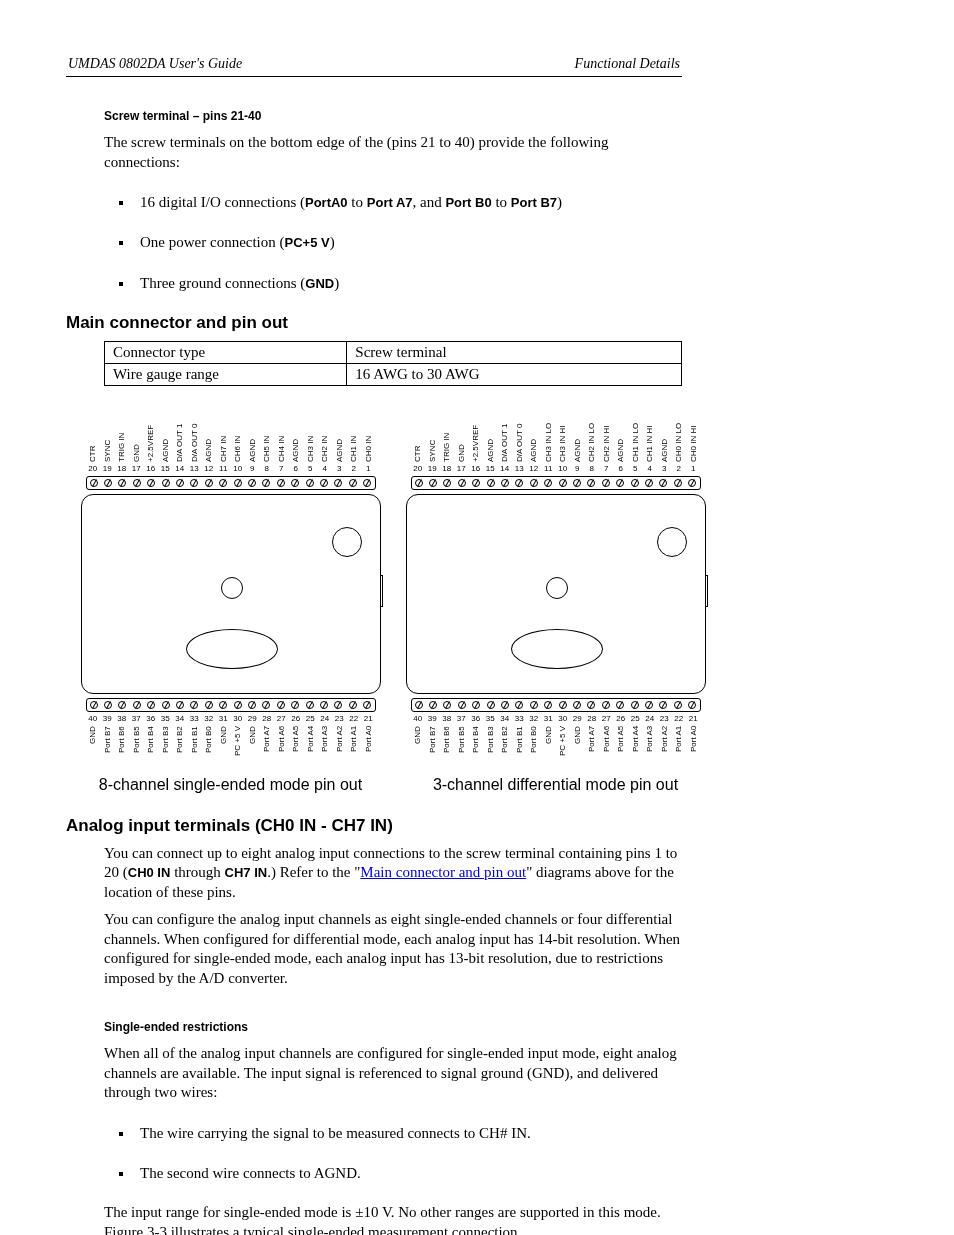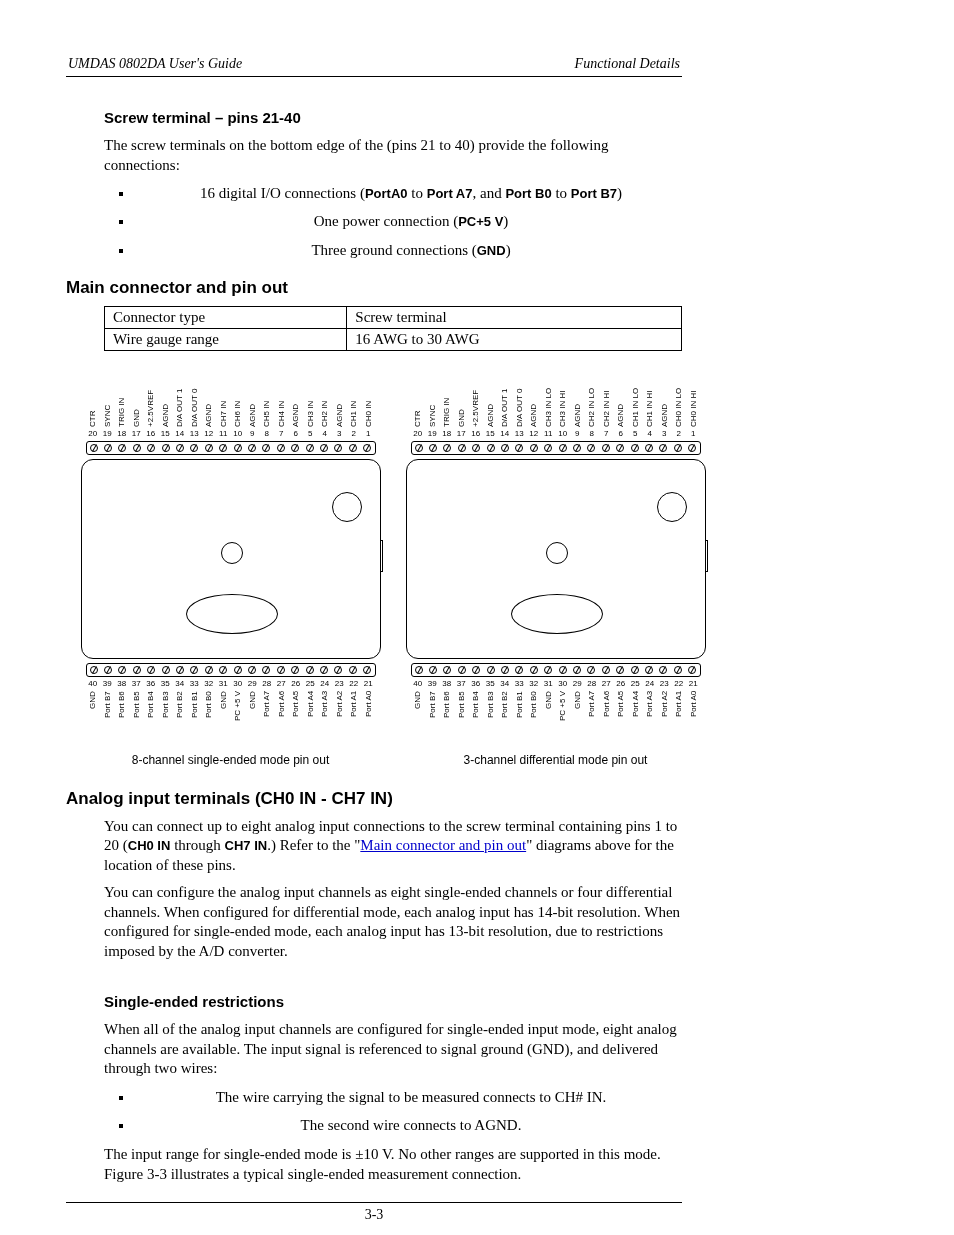--- a/index.html
+++ b/index.html
@@ -31,21 +31,21 @@
     border: none;
     border-top: 1px solid #000;
     margin: 18px 0 4px 0;
   }
   .content {
     margin-left: 38px;
   }
   .h3 {
     font-family: Arial, Helvetica, sans-serif;
     font-weight: bold;
-    font-size: 15px;
+    font-size: 12px;
     margin: 32px 0 10px 0;
   }
   .h2 {
     font-family: Arial, Helvetica, sans-serif;
     font-weight: bold;
     font-size: 17px;
     margin: 18px 0 8px 0;
   }
   .h2-top {
     margin-left: 0;
@@ -54,23 +54,22 @@
     margin: 8px 0;
     line-height: 1.3;
   }
   ul.bullets {
     margin: 8px 0 10px 0;
     padding-left: 30px;
   }
   ul.bullets li {
     list-style-type: square;
     padding-left: 6px;
-    margin: 8px 0;
+    margin: 20px 0;
     line-height: 1.35;
-    text-align: center;
   }
   b, strong {
     font-family: Arial, Helvetica, sans-serif;
     font-weight: bold;
     font-size: 13px;
   }
   table.spec {
     border-collapse: collapse;
     width: 100%;
     border: 1.2px solid #000;
@@ -207,22 +206,21 @@
     right: -3px;
     top: 80px;
     width: 3px;
     height: 32px;
     border: 1px solid #000;
     border-left: none;
     box-sizing: border-box;
   }
   .caption {
     font-family: Arial, Helvetica, sans-serif;
-    font-size: 12px;
-    margin-top: 12px;
+    font-size: 16px;
     text-align: right;
   }
 </style>
 </head>
 <body>
 
 <div class="page">
 
   <div class="header-row">
     <span>UMDAS 0802DA User's Guide</span>

